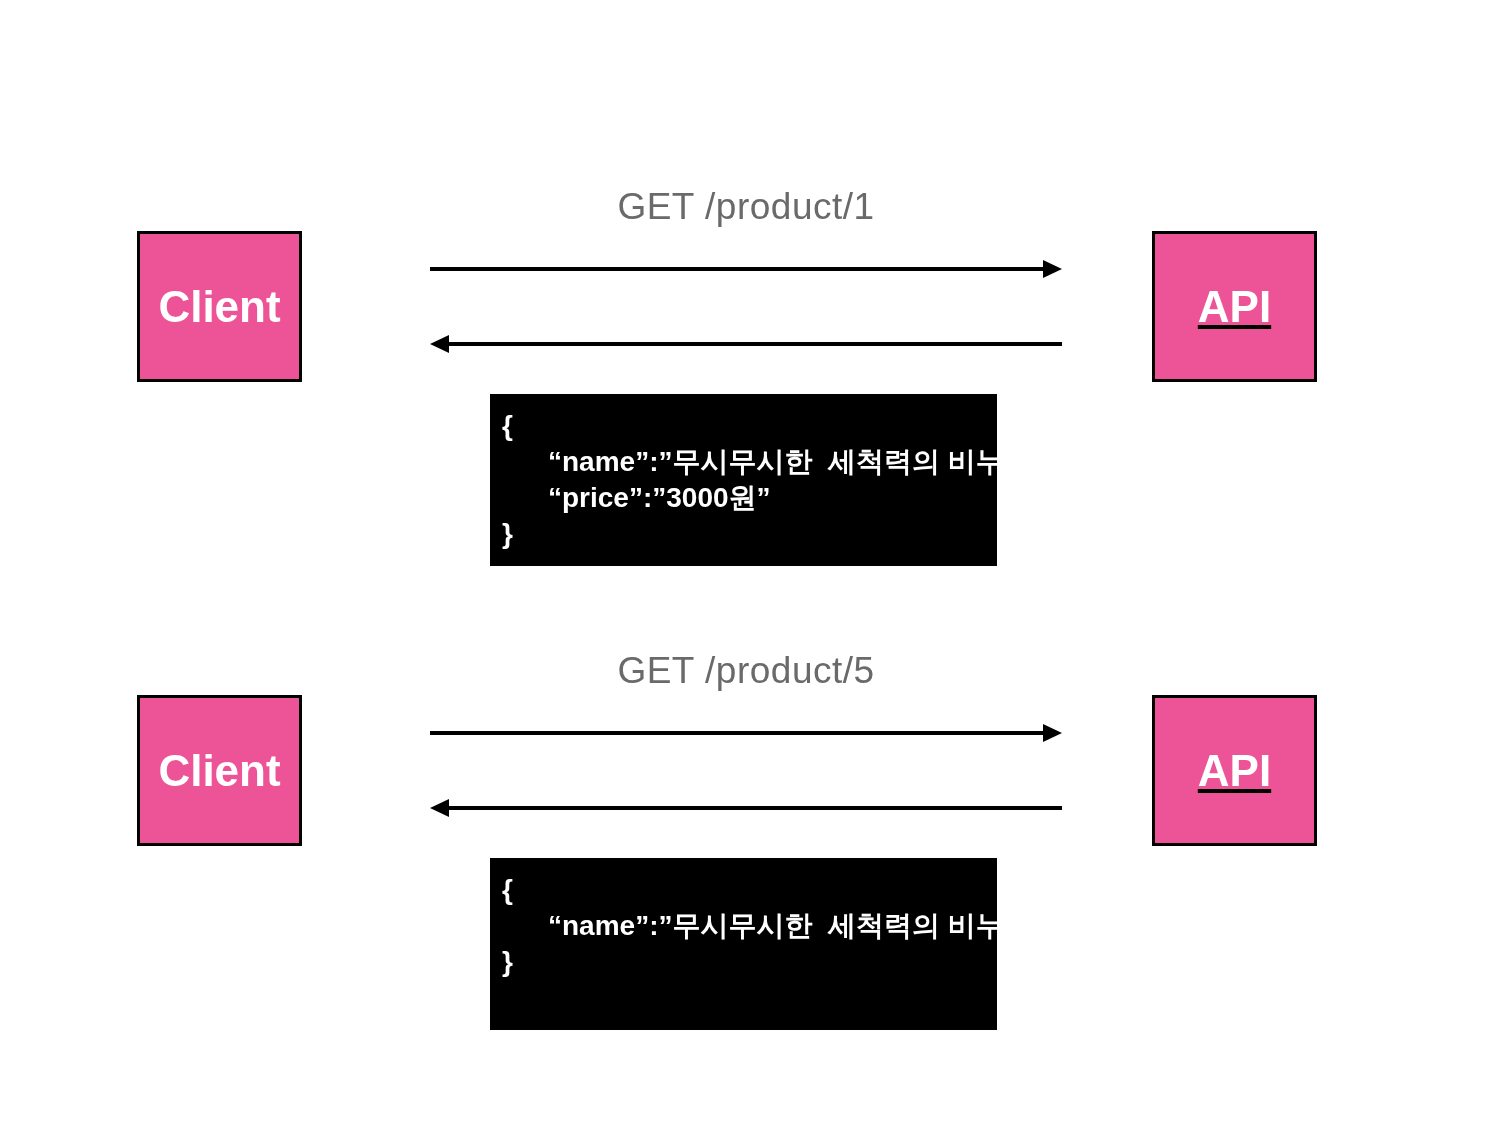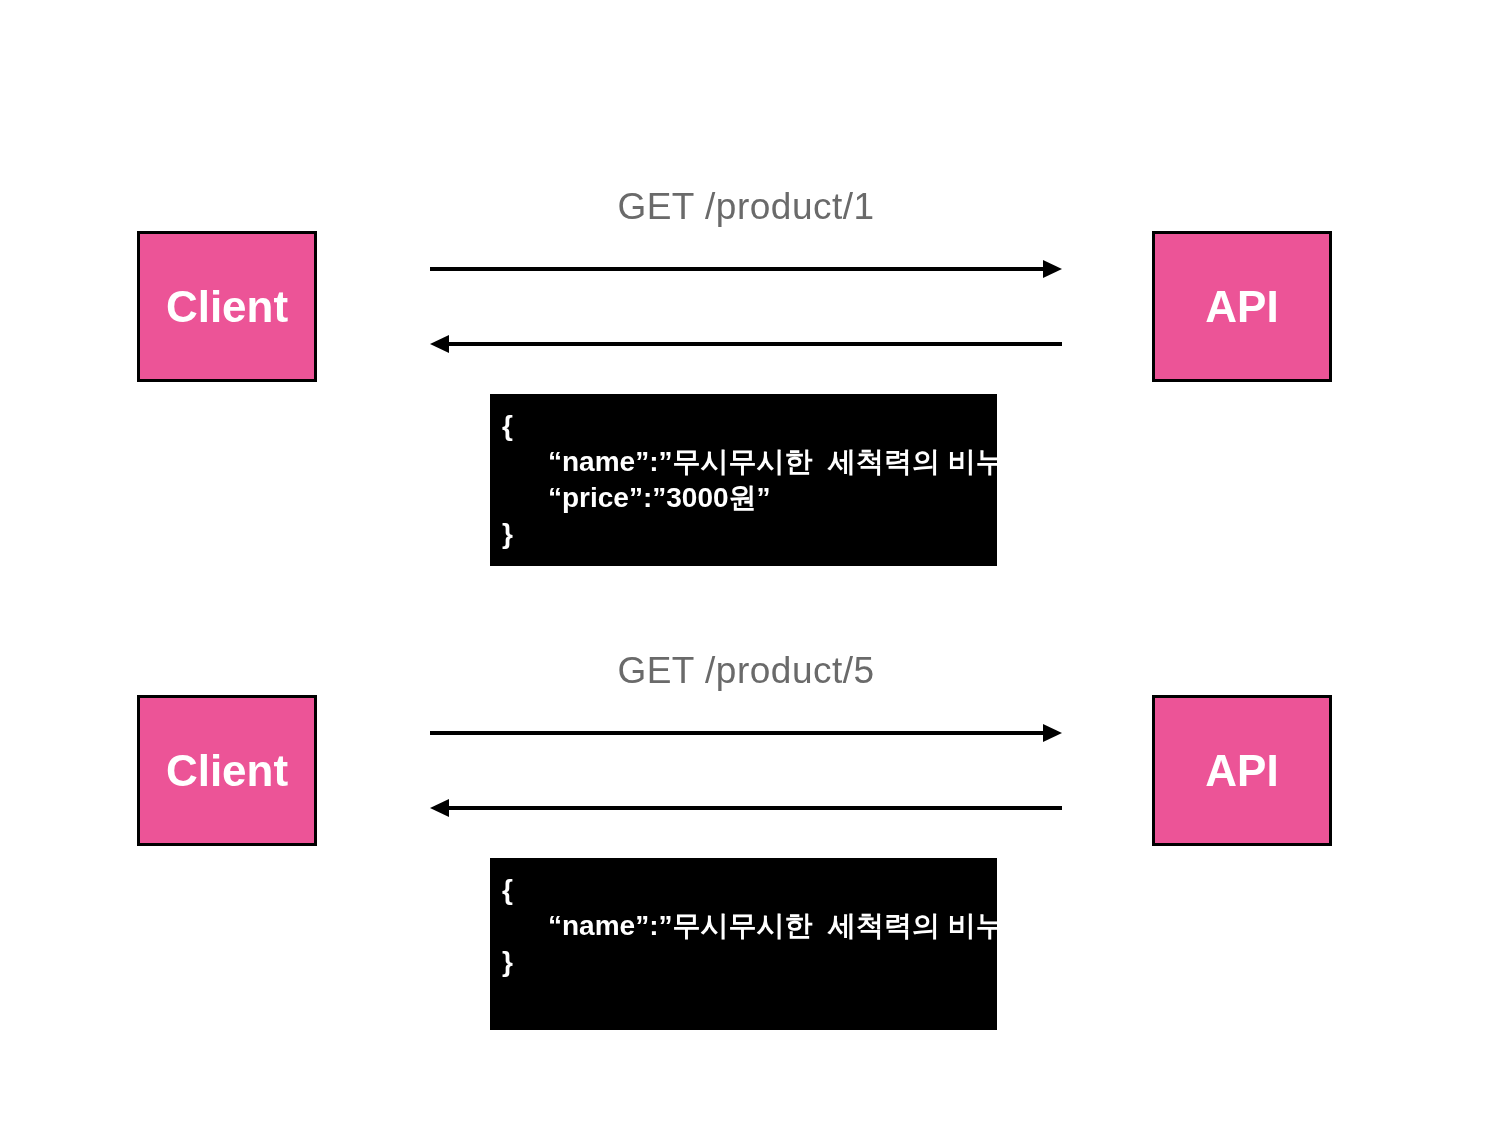--- a/index.html
+++ b/index.html
@@ -30,36 +30,36 @@
     top: 150px;
     width: 632px;
     text-align: center;
     font-size: 37px;
     color: #6A6A6A;
     letter-spacing: 0.5px;
   }
 
   .node {
     position: absolute;
-    width: 180px;
+    width: 165px;
     height: 151px;
     box-sizing: border-box;
     background: #EC5497;
     border: 3px solid #000000;
     display: flex;
     align-items: center;
     justify-content: center;
   }
   .node .node-label {
     color: #ffffff;
     font-weight: bold;
     font-size: 44px;
   }
   .node.client { left: 137px; top: 195px; }
-  .node.api   { left: 1152px; top: 195px; }
+  .node.api   { left: 1152px; top: 195px; text-decoration: underline; }
 
   .arrow {
     position: absolute;
     left: 430px;
     width: 632px;
     height: 18px;
   }
   .arrow .line {
     position: absolute;
     top: 7px;

